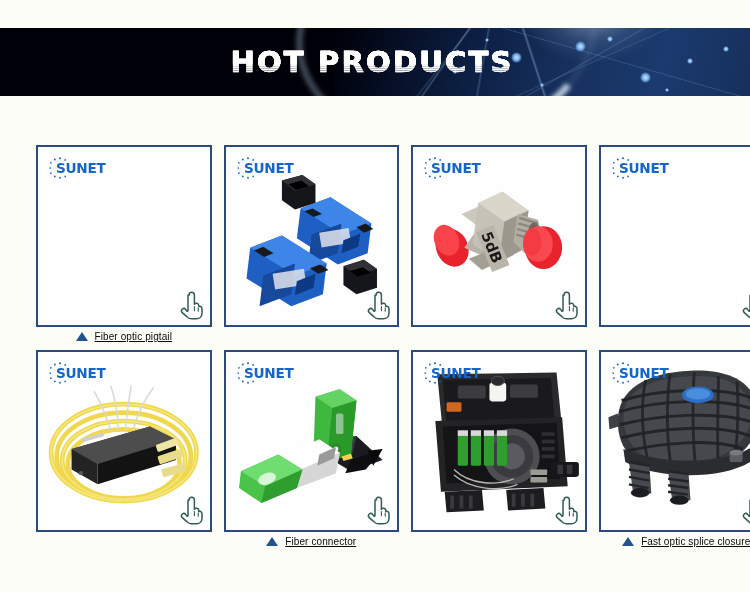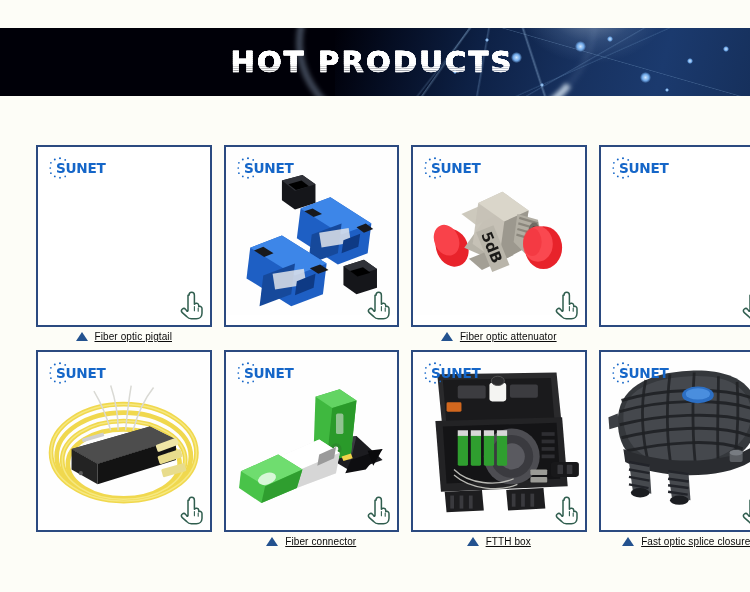--- a/index.html
+++ b/index.html
@@ -350,24 +350,20 @@
                 <circle cx="20" cy="33" r="1.4"></circle>
                 <circle cx="28" cy="31" r="1.3"></circle>
               <text x="14" y="26" font-family="DejaVu Sans, sans-serif" font-size="21" font-weight="bold" letter-spacing="-0.5">SUNET</text>
             </g>
           </svg>
           <svg class="hand" viewBox="0 0 26 30">
             <path d="M11 4.2c0-1.7 1.2-3 2.7-3s2.7 1.3 2.7 3v9.1c.6-.9 1.6-1.3 2.6-1 1.1.3 1.8 1.3 1.8 2.5v.9c.8-.5 1.8-.4 2.5.3.5.5.7 1.1.7 1.8v4.4c0 3.2-2.4 5.6-5.6 5.6h-5.1c-1.8 0-3.4-.8-4.5-2.2L4 21.4c-.8-1.1-.6-2.6.4-3.4 1-.8 2.4-.6 3.2.4l1.3 1.6c.4.5 1.1.2 1.1-.4V4.2z" fill="#ffffff" stroke="#2f5d4e" stroke-width="1.5" stroke-linejoin="round"></path>
             <path d="M16.4 15.6v4.2M20.2 17.1v3.2" stroke="#2f5d4e" stroke-width="1.1" stroke-linecap="round" fill="none"></path>
           </svg>
         </div>
-        <div class="caption">
-          <span class="tri"></span>
-          <span class="txt">Fiber optic attenuator</span>
-        </div>
       </div>
 
       <div class="cell">
         <div class="card">
           <div class="art blank"></div>
           <svg class="logo" viewBox="0 0 120 36">
             <g fill="#1566c8">
               <circle cx="12" cy="5" r="1.5"></circle>
                 <circle cx="20" cy="3" r="1.6"></circle>
                 <circle cx="28" cy="5.5" r="1.4"></circle>
@@ -595,24 +591,20 @@
                 <circle cx="20" cy="33" r="1.4"></circle>
                 <circle cx="28" cy="31" r="1.3"></circle>
               <text x="14" y="26" font-family="DejaVu Sans, sans-serif" font-size="21" font-weight="bold" letter-spacing="-0.5">SUNET</text>
             </g>
           </svg>
           <svg class="hand" viewBox="0 0 26 30">
             <path d="M11 4.2c0-1.7 1.2-3 2.7-3s2.7 1.3 2.7 3v9.1c.6-.9 1.6-1.3 2.6-1 1.1.3 1.8 1.3 1.8 2.5v.9c.8-.5 1.8-.4 2.5.3.5.5.7 1.1.7 1.8v4.4c0 3.2-2.4 5.6-5.6 5.6h-5.1c-1.8 0-3.4-.8-4.5-2.2L4 21.4c-.8-1.1-.6-2.6.4-3.4 1-.8 2.4-.6 3.2.4l1.3 1.6c.4.5 1.1.2 1.1-.4V4.2z" fill="#ffffff" stroke="#2f5d4e" stroke-width="1.5" stroke-linejoin="round"></path>
             <path d="M16.4 15.6v4.2M20.2 17.1v3.2" stroke="#2f5d4e" stroke-width="1.1" stroke-linecap="round" fill="none"></path>
           </svg>
         </div>
-        <div class="caption">
-          <span class="tri"></span>
-          <span class="txt">FTTH box</span>
-        </div>
       </div>
 
       <div class="cell">
         <div class="card">
           <svg class="art" viewBox="0 0 184 180">
             <rect width="184" height="180" fill="#fefefe"></rect>
 
             <g>
               <path d="M18 74 C18 40, 48 22, 96 20 C146 18, 170 38, 168 72 C166 106, 136 126, 88 128 C40 130, 18 108, 18 74 Z" fill="#35383c"></path>
               <path d="M24 70 C24 42, 52 28, 96 26 C142 24, 163 42, 161 70 C159 98, 132 118, 88 120 C44 122, 24 98, 24 70 Z" fill="#45484d"></path>

